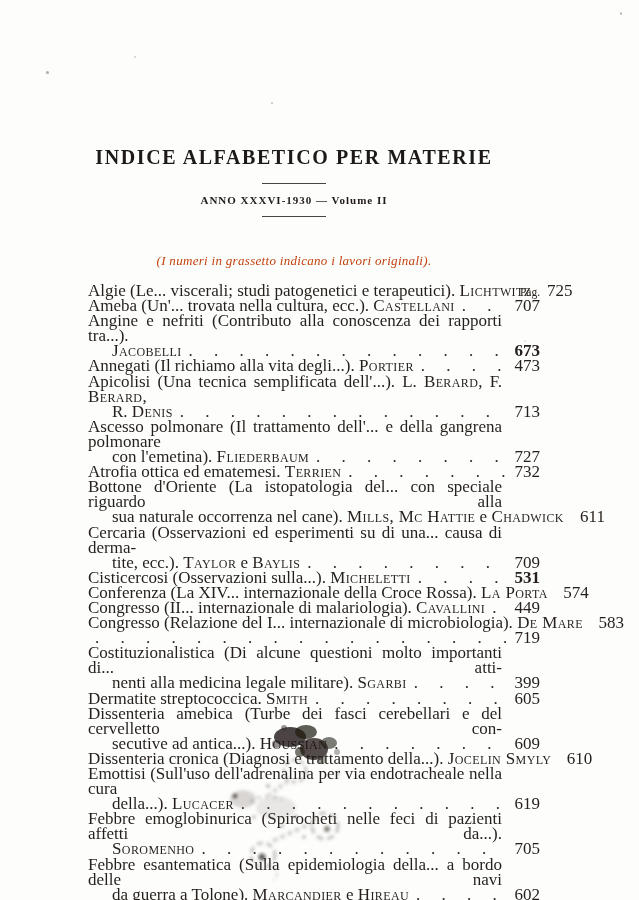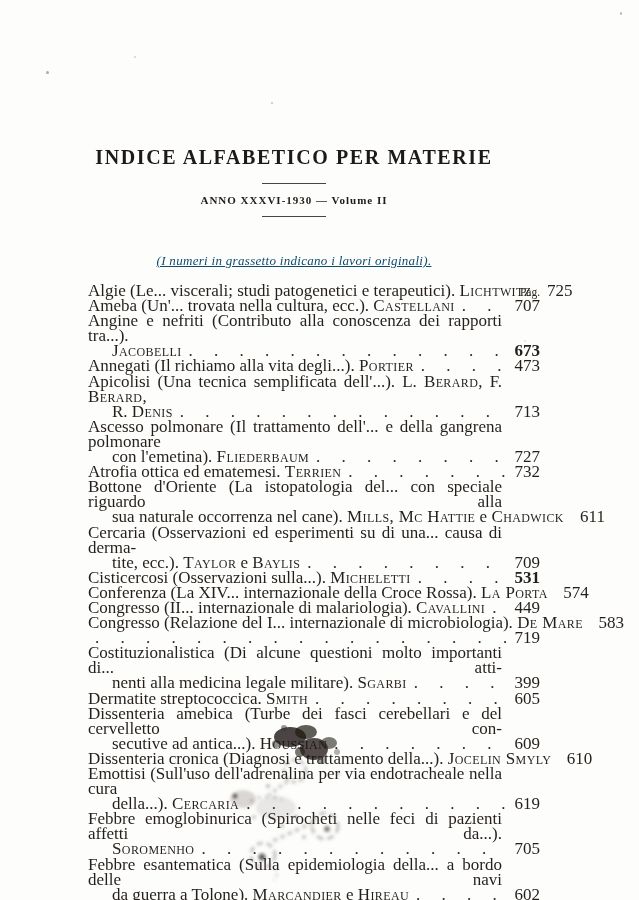--- a/index.html
+++ b/index.html
@@ -12,21 +12,21 @@
     color:#241f1b;
   }
   .hdr{position:absolute;left:88px;top:146px;width:412px;text-align:center;}
   .title{
     font-size:20px;font-weight:bold;letter-spacing:1.6px;
     white-space:nowrap;margin:0;color:#1d1916;
   }
   .rule{width:64px;height:0;border-top:1.6px solid #4a443e;margin:14px auto 0;}
   .subtitle{font-size:11px;font-weight:bold;letter-spacing:1px;margin-top:10px;color:#201b17;}
   .rule.r2{margin-top:10px;}
-  .note{margin-top:36px;font-style:italic;font-size:13px;letter-spacing:.3px;color:#0c4a6e;text-decoration:underline;}
+  .note{margin-top:36px;font-style:italic;font-size:13px;letter-spacing:.3px;color:#c2410c;}
   .pagLbl{
     position:absolute;left:88px;top:286px;width:452px;
     text-align:right;font-size:11.5px;color:#2a2420;
   }
   .entries{
     position:absolute;left:88px;top:283px;width:452px;
     font-size:17px;line-height:15.1px;
   }
   .entry{margin:0;}
   .eline{box-sizing:border-box;}
@@ -188,21 +188,21 @@
       <div class="entry">
         <div class="eline last">
           <span class="etext"><span>Dissenteria cronica (Diagnosi e trattamento della...). </span><span class="sc">Jocelin Smyly</span></span>
           <span class="leader">. . . . . . . . . . . . . . . . . . . . . . . . . . . . . . . . . . . . . . . . </span>
           <span class="pnum">610</span>
         </div>
       </div>
       <div class="entry">
         <div class="eline fill"><span><span>Emottisi (Sull'uso dell'adrenalina per via endotracheale nella cura</span></span></div>
         <div class="eline last cont">
-          <span class="etext"><span>della...). </span><span class="sc">Cercaria</span></span>
+          <span class="etext"><span>della...). </span><span class="sc">Lucacer</span></span>
           <span class="leader">. . . . . . . . . . . . . . . . . . . . . . . . . . . . . . . . . . . . . . . . </span>
           <span class="pnum">619</span>
         </div>
       </div>
       <div class="entry">
         <div class="eline fill"><span><span>Febbre emoglobinurica (Spirocheti nelle feci di pazienti affetti da...).</span></span></div>
         <div class="eline last cont">
           <span class="etext"><span class="sc">Soromenho</span></span>
           <span class="leader">. . . . . . . . . . . . . . . . . . . . . . . . . . . . . . . . . . . . . . . . </span>
           <span class="pnum">705</span>

